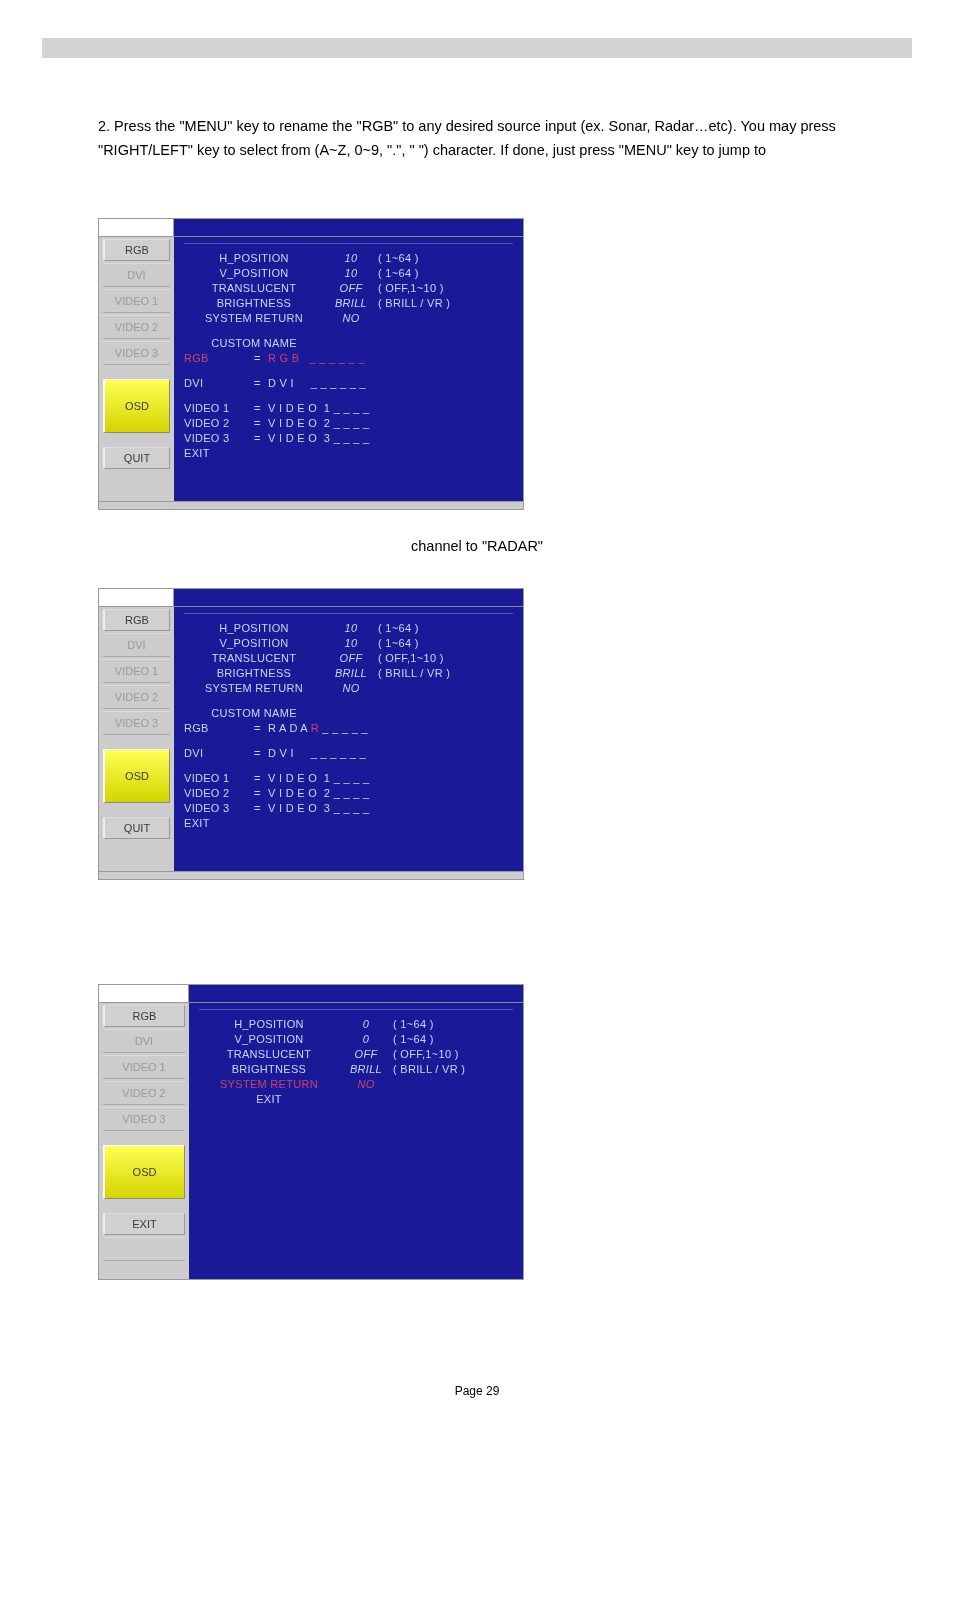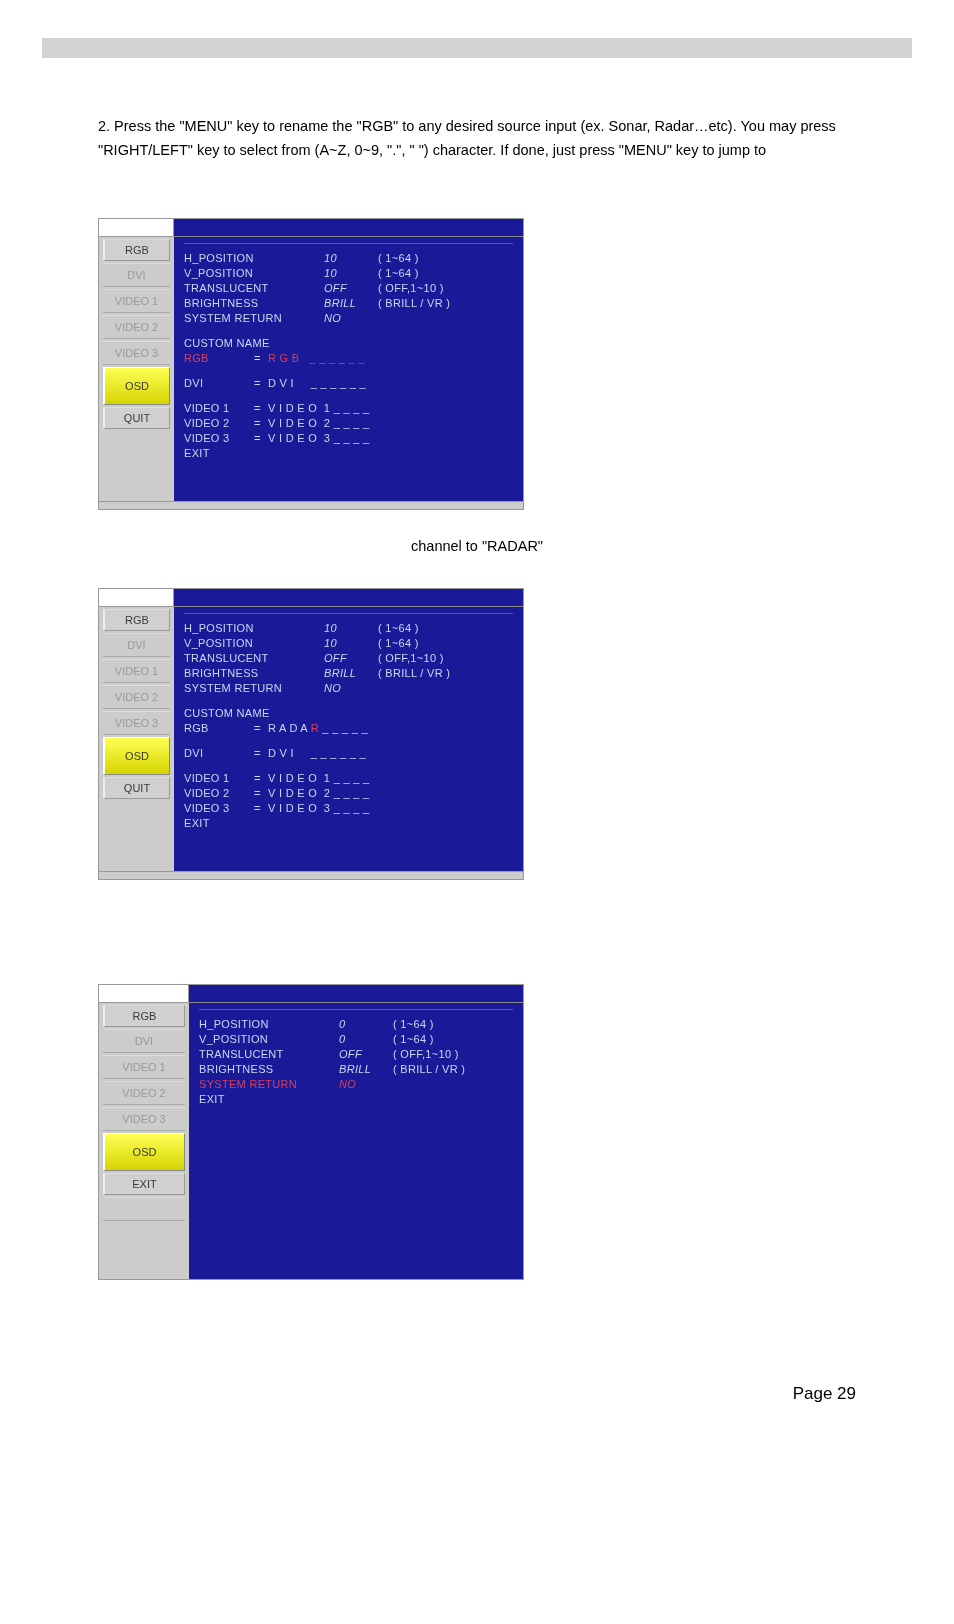--- a/index.html
+++ b/index.html
@@ -77,22 +77,22 @@
     margin: 2px 4px;
     padding: 4px 0;
   }
   .osd-side-item.osd-active {
     background: linear-gradient(180deg, #ffff55 0%, #d4d400 100%);
     color: #3a3a3a;
     border-top: 1px solid #fff;
     border-bottom: 1px solid #888;
     border-left: 2px solid #fff;
     border-right: 1px solid #888;
-    margin: 2px 4px;
-    padding: 12px 0;
+    margin: 14px 4px;
+    padding: 20px 0;
   }
   .osd-side-item.light {
     color: #999;
     padding: 5px 0;
     border-top: 1px solid #ddd;
     border-bottom: 1px solid #aaa;
     margin: 2px 4px;
   }
   .osd-main {
     flex: 1;
@@ -104,20 +104,21 @@
     letter-spacing: 0.3px;
   }
   .osd-main-inner {
     border-top: 1px solid #4a5ab0;
     padding-top: 6px;
   }
   .osd-row {
     display: flex;
     padding: 1.5px 0;
     white-space: pre;
+    text-align: center;
   }
   .osd-row .c1 { width: 140px; }
   .osd-row .c2 { width: 54px; font-style: italic; }
   .osd-row .c3 { }
   .osd-row.red .c1, .osd-row.red .c2 { color: #d04060; }
   .cn-row {
     display: flex;
     padding: 1.5px 0;
     white-space: pre;
   }
@@ -128,22 +129,22 @@
   .cn-row.red-val .cn3 { color: #d04060; text-align: center; }
   .partial-red { color: #d04060; }
   .osd-spacer { height: 10px; }
   .osd-bottom-strip {
     height: 8px;
     background: #ccc;
     border-top: 1px solid #999;
   }
   .gap-large { height: 96px; }
   .page-num {
-    text-align: right;
-    font-size: 17px;
+    text-align: center;
+    font-size: 12px;
     margin-top: 104px;
   }
   .osd-screen.tall .osd-body { min-height: 276px; }
   .osd-screen.third .osd-sidebar { width: 90px; }
   .osd-screen.third .osd-titlebar-left { width: 90px; }
 </style>
 </head>
 <body>
 
 <div class="top-bar"></div>

